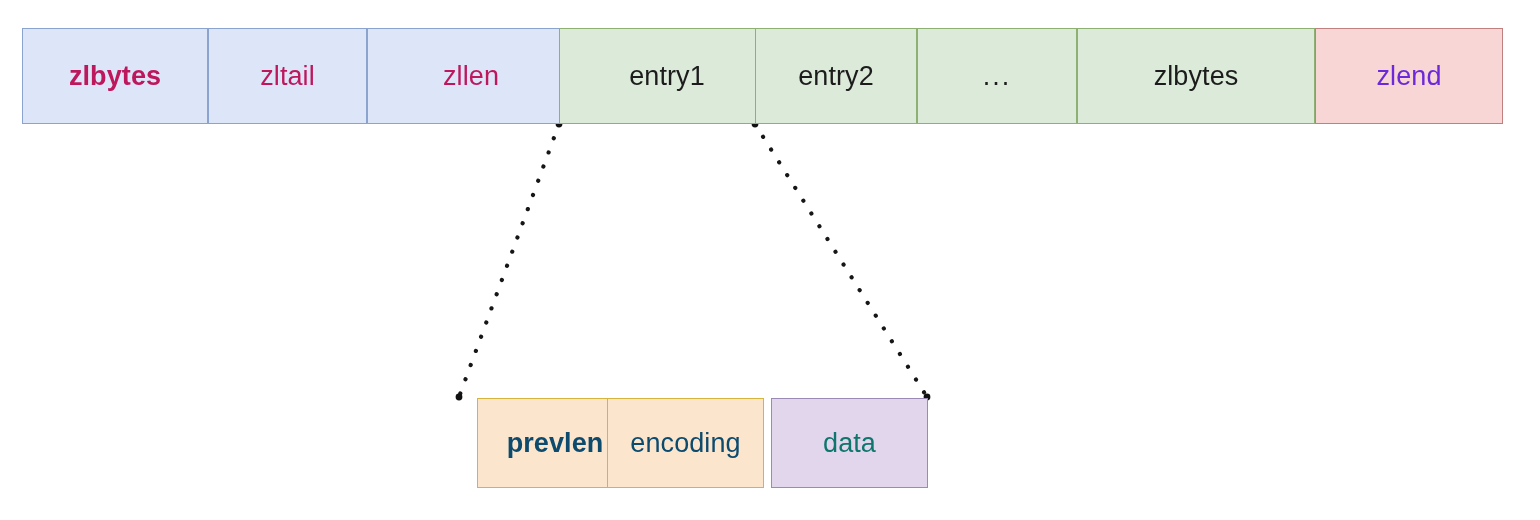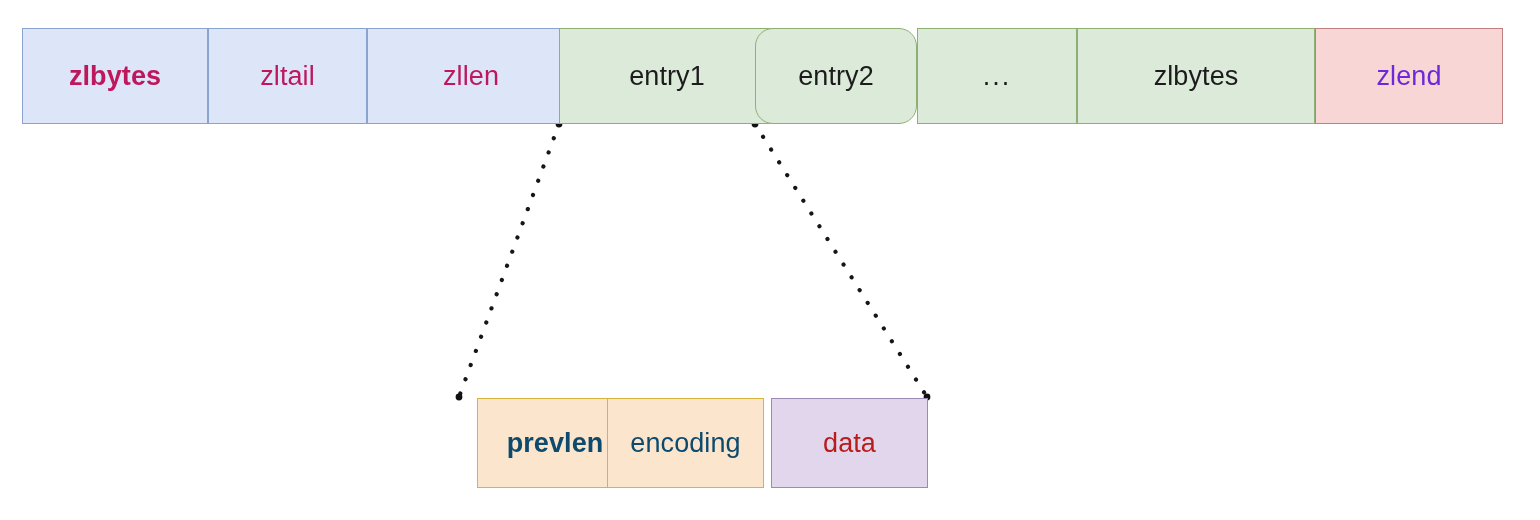--- a/index.html
+++ b/index.html
@@ -57,21 +57,21 @@
 
   .c-orange {
     background: #fbe6cd;
     border: 1.8px solid #d7b43b;
     color: #0c4a6e;
     margin-left: 19px;
   }
   .c-purple {
     background: #e1d6eb;
     border: 1.8px solid #9b8bb4;
-    color: #b91c1c;
+    color: #0f766e;
   }
 
   
   .bold { font-weight: 700; }
 
   
   .ellipsis { font-size: 27px; letter-spacing: 2px; }
 
   
   #connectors {
@@ -103,21 +103,21 @@
       <line x1="755" y1="124" x2="927" y2="397" class="conn-line"></line>
       <circle cx="755" cy="124" r="3.4" class="conn-dot"></circle>
       <circle cx="927" cy="397" r="3.4" class="conn-dot"></circle>
     </svg>
 
   <div id="header-row">
       <div class="cell row-header c-blue bold" style="left: 22px; width: 186px;">zlbytes</div>
       <div class="cell row-header c-blue" style="left: 208px; width: 159px;">zltail</div>
       <div class="cell row-header c-blue" style="left: 367px; width: 208px;">zllen</div>
       <div class="cell row-header c-green" style="left: 559px; width: 216px;">entry1</div>
-      <div class="cell row-header c-green" style="left: 755px; width: 162px; border-radius: 18px;">entry2</div>
+      <div class="cell row-header c-green" style="left: 755px; width: 162px;">entry2</div>
       <div class="cell row-header c-green ellipsis" style="left: 917px; width: 160px;">...</div>
       <div class="cell row-header c-green" style="left: 1077px; width: 238px;">zlbytes</div>
       <div class="cell row-header c-red" style="left: 1315px; width: 188px;">zlend</div>
     </div>
 
   <div id="detail-row">
       <div class="cell row-detail c-orange bold" style="left: 458px; width: 156px;">prevlen</div>
       <div class="cell row-detail c-orange" style="left: 588px; width: 157px;">encoding</div>
       <div class="cell row-detail c-purple" style="left: 771px; width: 157px;">data</div>
     </div>

